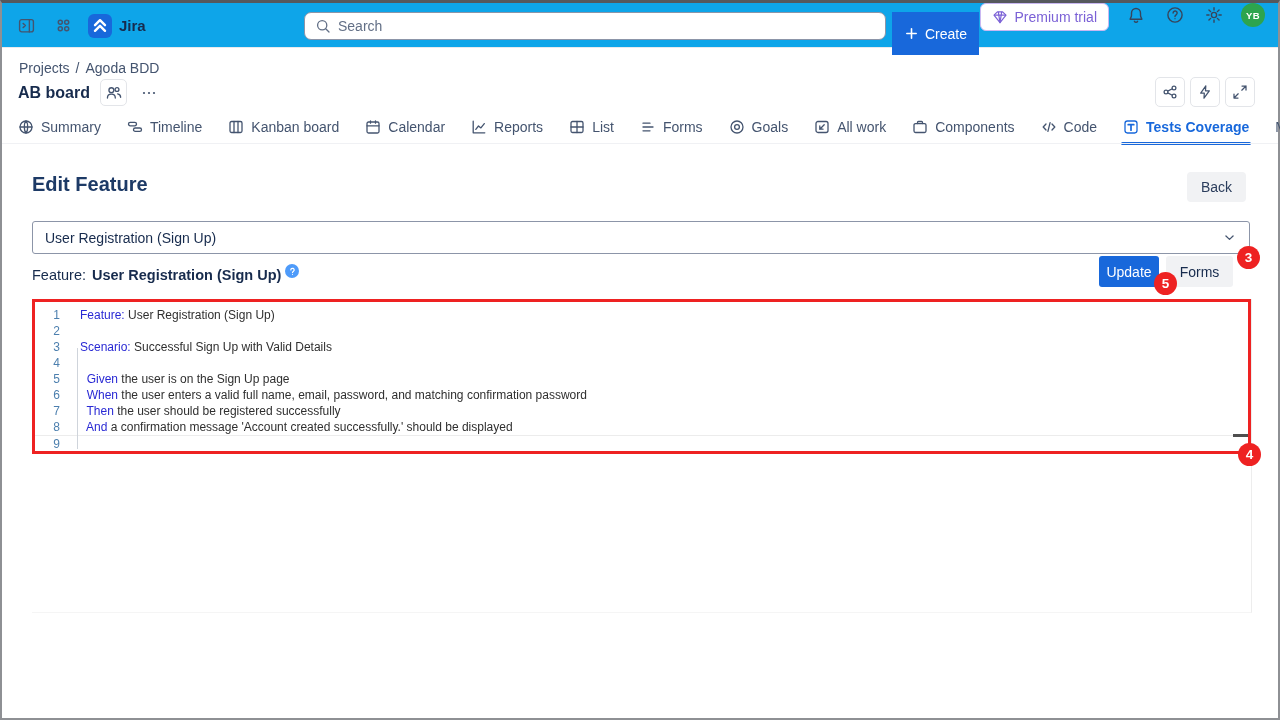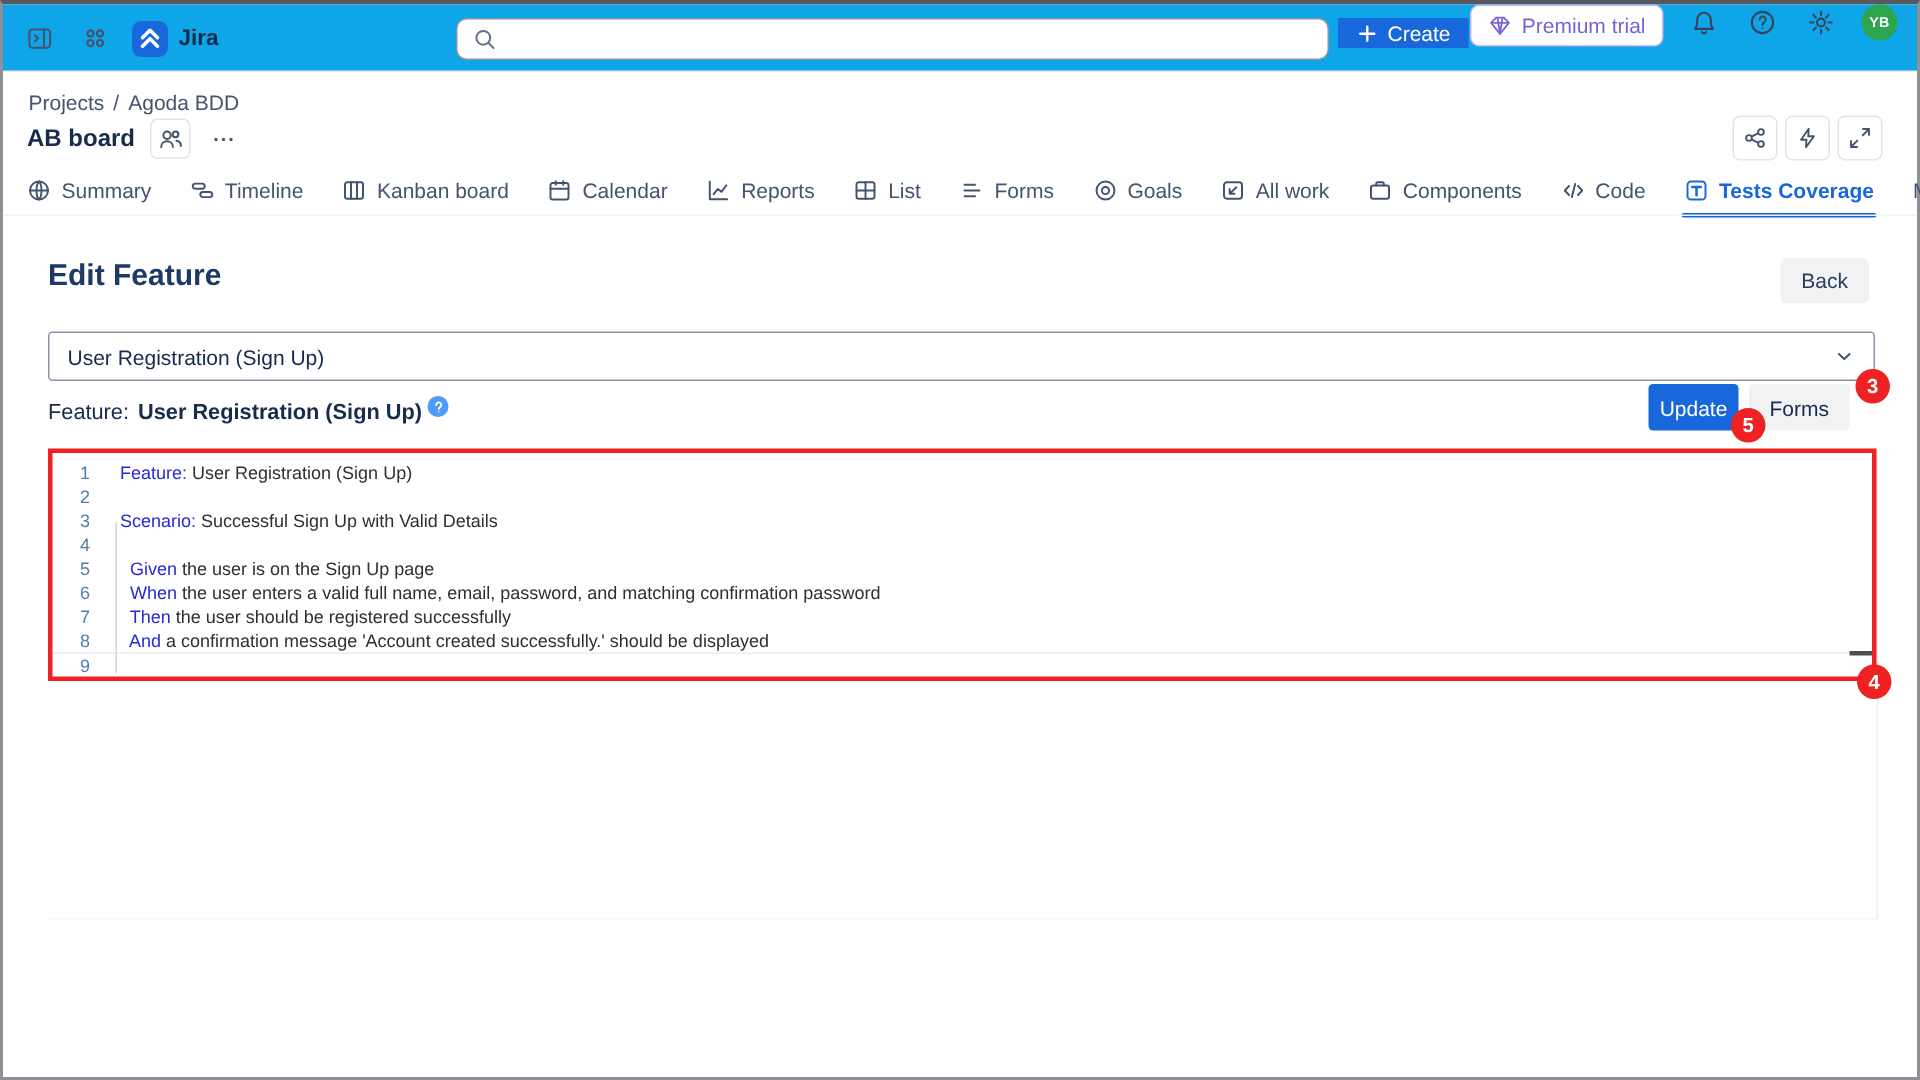--- a/index.html
+++ b/index.html
@@ -18,21 +18,21 @@
   .topbar{position:absolute;left:0;top:0;right:0;height:45px;border-bottom:1px solid #E8EAEE;background:#0ea5e9;padding-left:20px;}
   .tb-left{position:absolute;left:12px;top:0;height:45px;display:flex;align-items:center;gap:13px;}
   .iconbtn{width:24px;height:24px;display:flex;align-items:center;justify-content:center;color:#44546F;border-radius:4px;}
   .applogo{display:flex;align-items:center;gap:7px;}
   .logo-badge{width:24px;height:24px;border-radius:6px;background:var(--accent);display:flex;align-items:center;justify-content:center;}
   .logo-text{font-size:15px;font-weight:700;color:var(--ink);}
   .searchwrap{position:absolute;left:302px;top:9px;width:582px;height:28px;border:1px solid var(--bd);
     border-radius:7px;display:flex;align-items:center;padding:0 10px;gap:7px;background:#fff;color:#626F86;}
   .searchwrap input{border:none;outline:none;flex:1;font-size:14px;color:var(--ink);background:transparent;}
   .searchwrap input::placeholder{color:#626F86;}
-  .createbtn{position:absolute;left:890px;top:9px;height:20px;padding:0 12px;background:var(--accent);
+  .createbtn{position:absolute;left:890px;top:9px;height:43px;padding:0 12px;background:var(--accent);
     color:#fff;border-radius:0;font-size:14px;font-weight:500;display:flex;align-items:center;gap:6px;}
   .tb-right{position:absolute;right:13px;top:0;height:45px;display:flex;align-items:flex-start;gap:15px;}
   .premium{height:28px;padding:0 11px;border:1px solid #C9B8F2;border-radius:6px;color:var(--purple);
     font-size:14px;font-weight:500;display:flex;align-items:center;gap:7px;background:#fff;}
   .tbicon{color:#37455C;}
   .avatar{width:24px;height:24px;border-radius:50%;background:var(--green);color:#fff;font-size:9.5px;
     font-weight:700;display:flex;align-items:center;justify-content:center;letter-spacing:.3px;cursor:pointer;}
 
   
   .breadcrumb{position:absolute;left:17px;top:57px;display:flex;gap:6px;font-size:14px;color:var(--gray);}
@@ -128,20 +128,21 @@
       </div>
     </div>
 
     <div class="searchwrap">
       <span>
           <svg viewBox="0 0 16 16" width="16" height="16" fill="none" stroke="currentColor" stroke-width="1.3" stroke-linecap="round">
             <circle cx="7.2" cy="7.2" r="4.6"></circle>
             <path d="M10.7 10.7L14 14"></path>
           </svg>
         </span>
+      <input placeholder="Search" style="">
     </div>
 
     <button class="createbtn">
       <span>
           <svg viewBox="0 0 16 16" width="15" height="15" fill="none" stroke="#fff" stroke-width="1.7" stroke-linecap="round">
             <path d="M8 3v10M3 8h10"></path>
           </svg>
         </span>
       <span>Create</span>
     </button>

